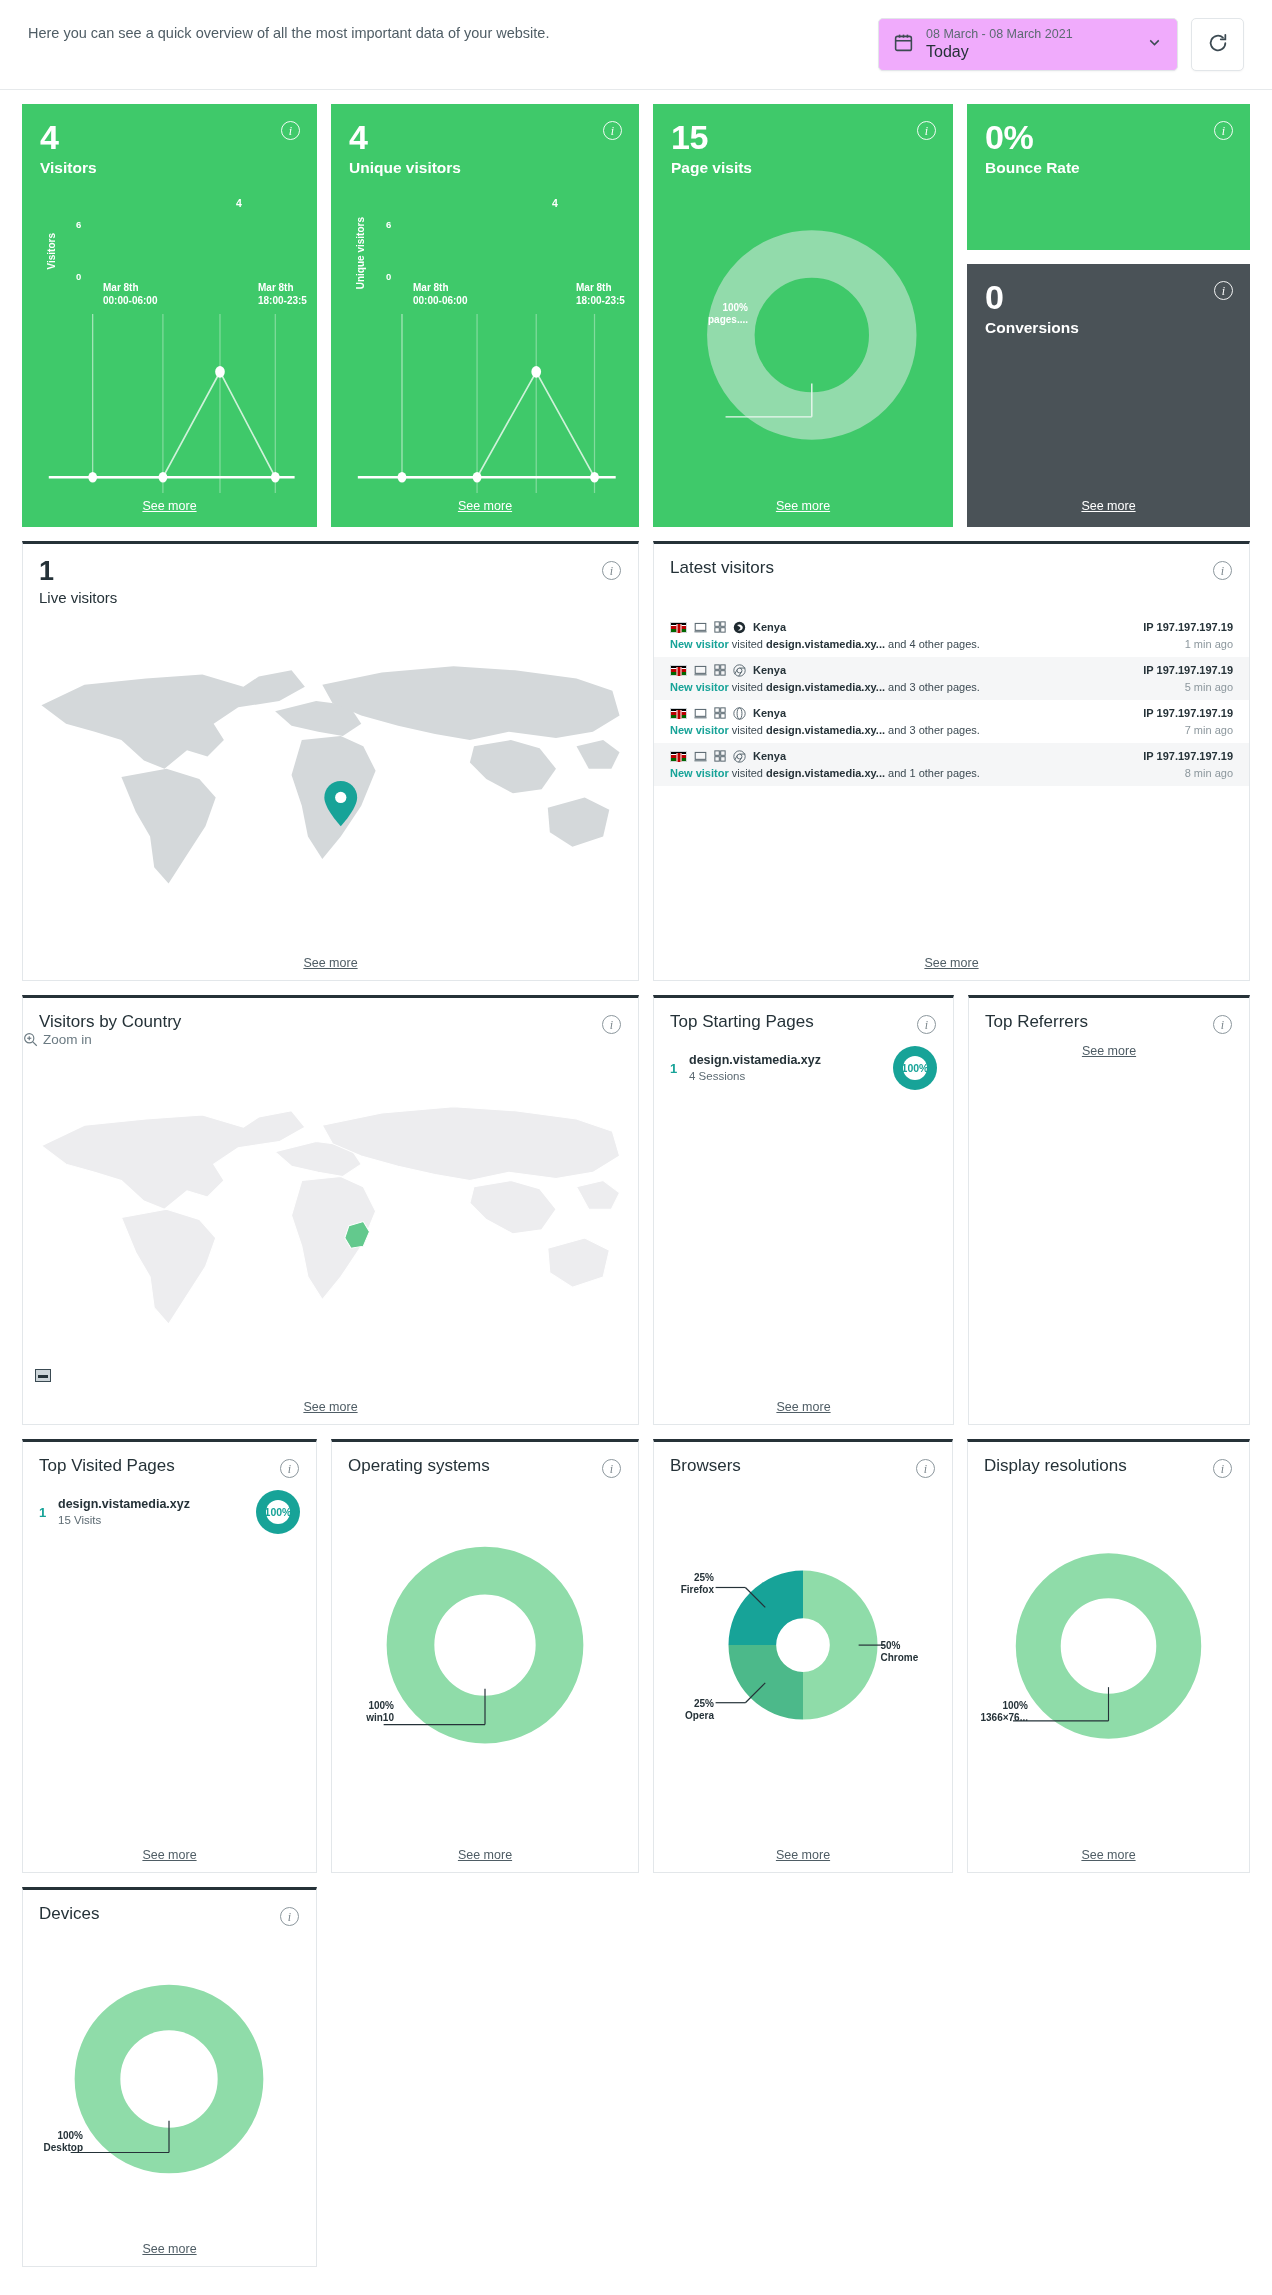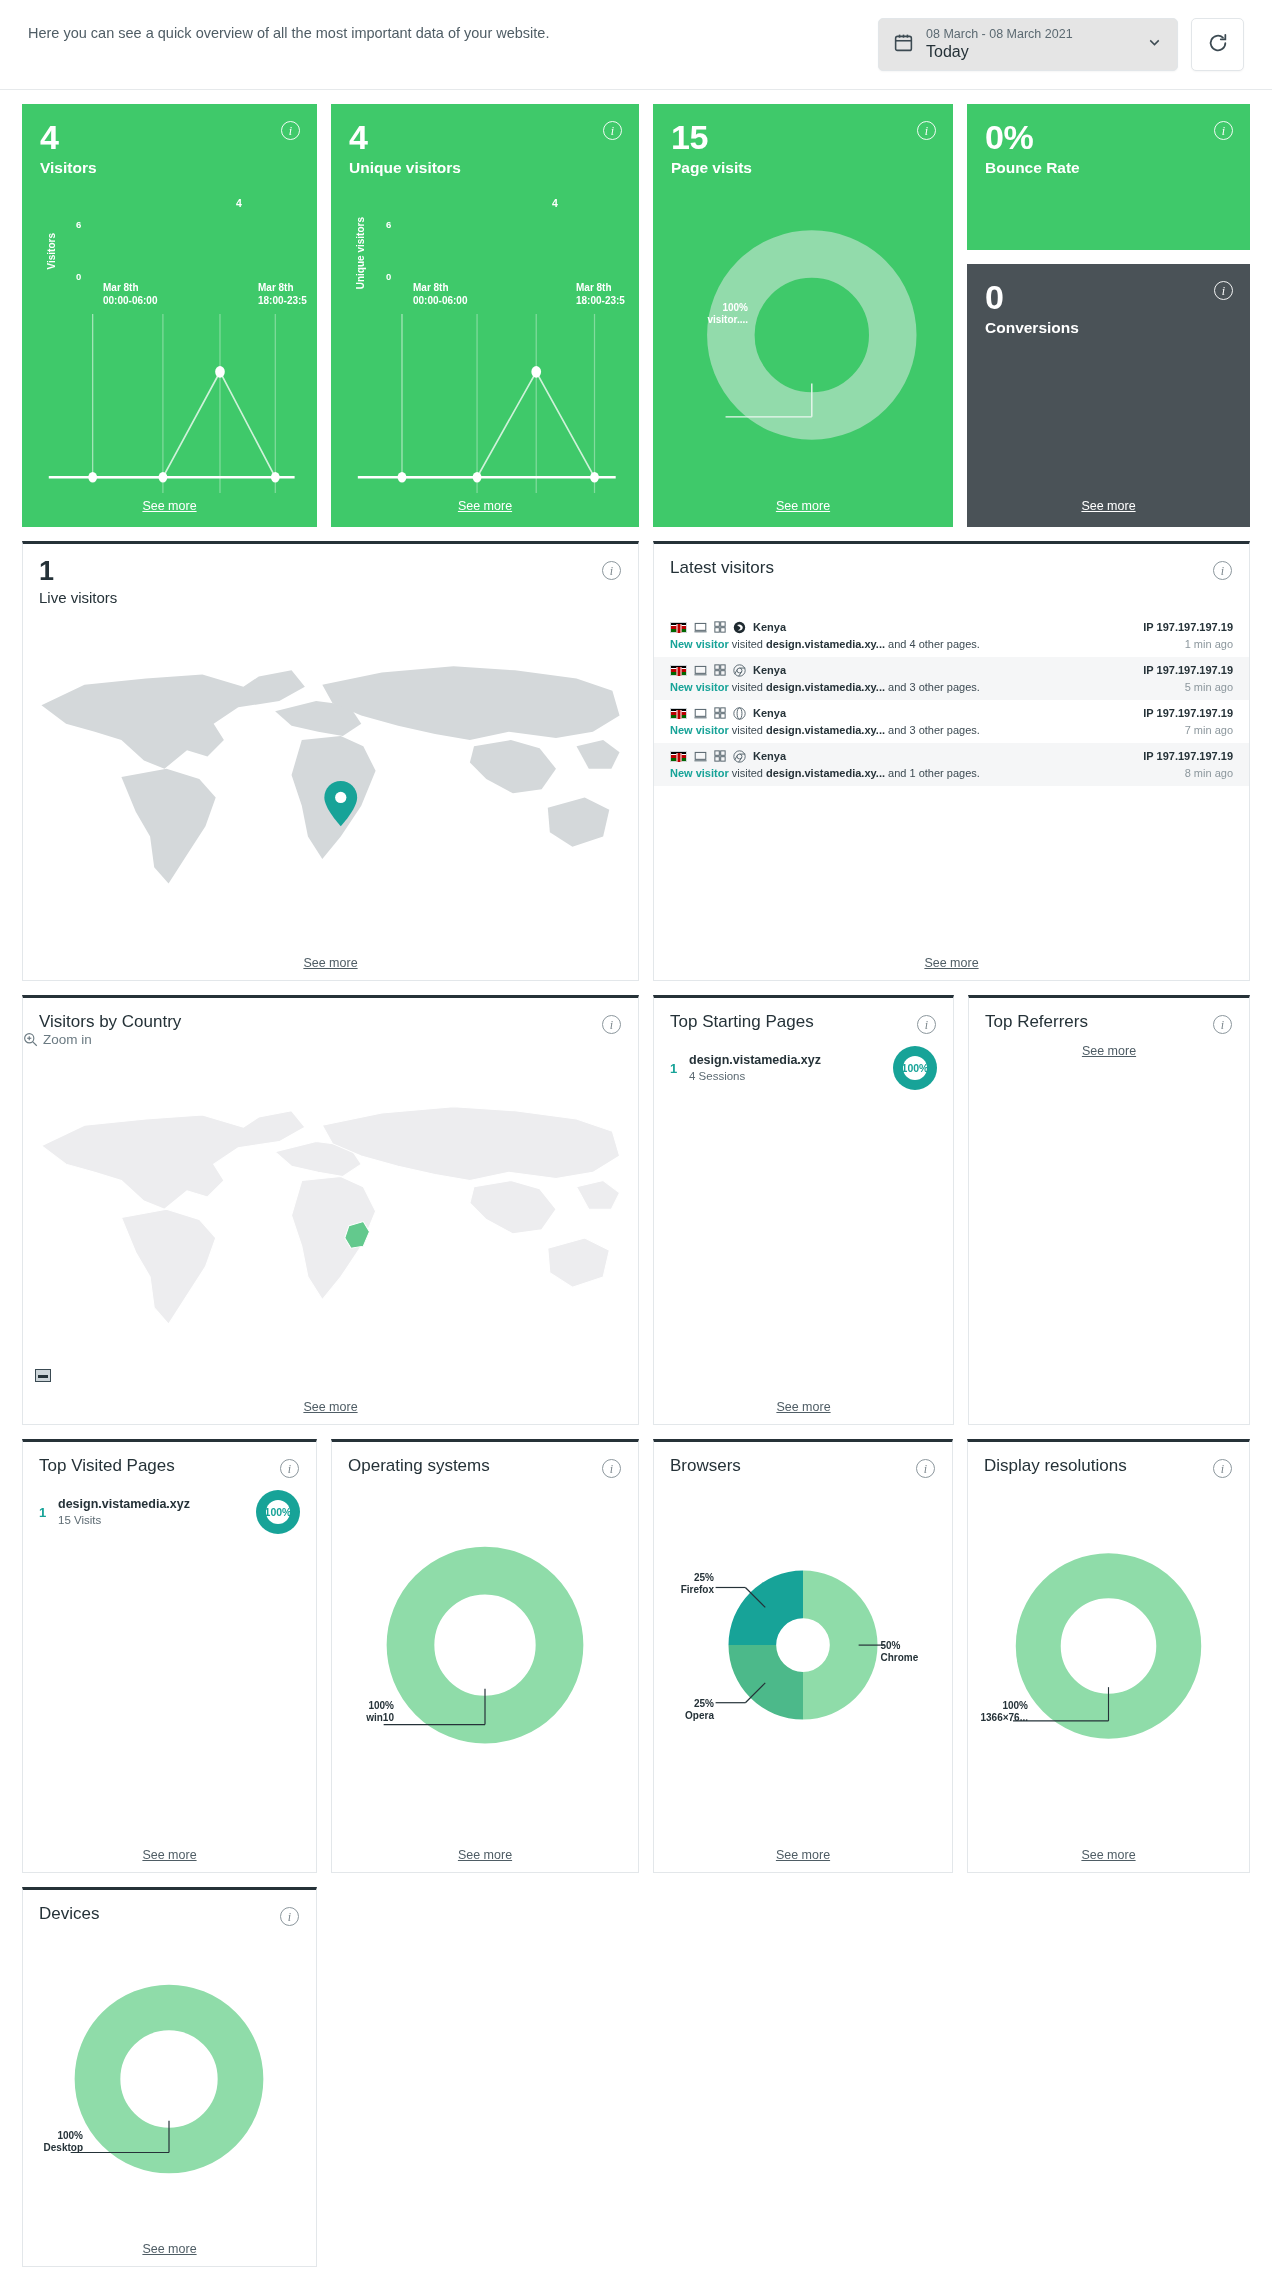--- a/index.html
+++ b/index.html
@@ -42,21 +42,21 @@
     margin-top: 7px;
     font-size: 14.5px;
     color: #4f5d65;
   }
   .header-right { display: flex; align-items: center; gap: 13px; padding-top: 2px; }
   .datepicker {
     width: 300px;
     height: 53px;
     border: 1px solid #e2e6e9;
     border-radius: 5px;
-    background: #e5e5e5;
+    background: #f0abfc;
     display: flex;
     align-items: center;
     padding: 0 14px;
     gap: 12px;
     box-shadow: 0 1px 2px rgba(0,0,0,.04);
   }
   .dp-texts { flex: 1; line-height: 1.25; }
   .dp-range { font-size: 12.5px; color: #5c6a72; }
   .dp-label { font-size: 16px; color: #253238; }
   .refresh-btn {
@@ -331,21 +331,21 @@
       <div class="kpi-num">15</div>
       <div class="kpi-label">Page visits</div>
       <div class="kpi-body">
         <svg class="chart-svg" viewBox="0 0 300 300">
           <circle cx="160" cy="150" r="92" fill="none" stroke="#92dbab" stroke-width="54"></circle>
           <line x1="160" y1="205" x2="160" y2="243" stroke="#eaf7ef" stroke-width="1.6"></line>
           <line x1="160" y1="243" x2="62" y2="243" stroke="#eaf7ef" stroke-width="1.6"></line>
         </svg>
         <div style="position:absolute;left:22px;top:125px;font-size:10px;font-weight:bold;color:#fff;line-height:1.2;text-align:right;width:55px;">
           <div>100%</div>
-          <div>visitor....</div>
+          <div>pages....</div>
         </div>
       </div>
       <div class="see-more">See more</div>
     </div>
 
     <div style="flex:1;display:flex;flex-direction:column;gap:14px;">
       <div class="kpi" style="flex:0 0 146px;">
         <div class="info-badge">i</div>
         <div class="kpi-num">0%</div>
         <div class="kpi-label">Bounce Rate</div>

